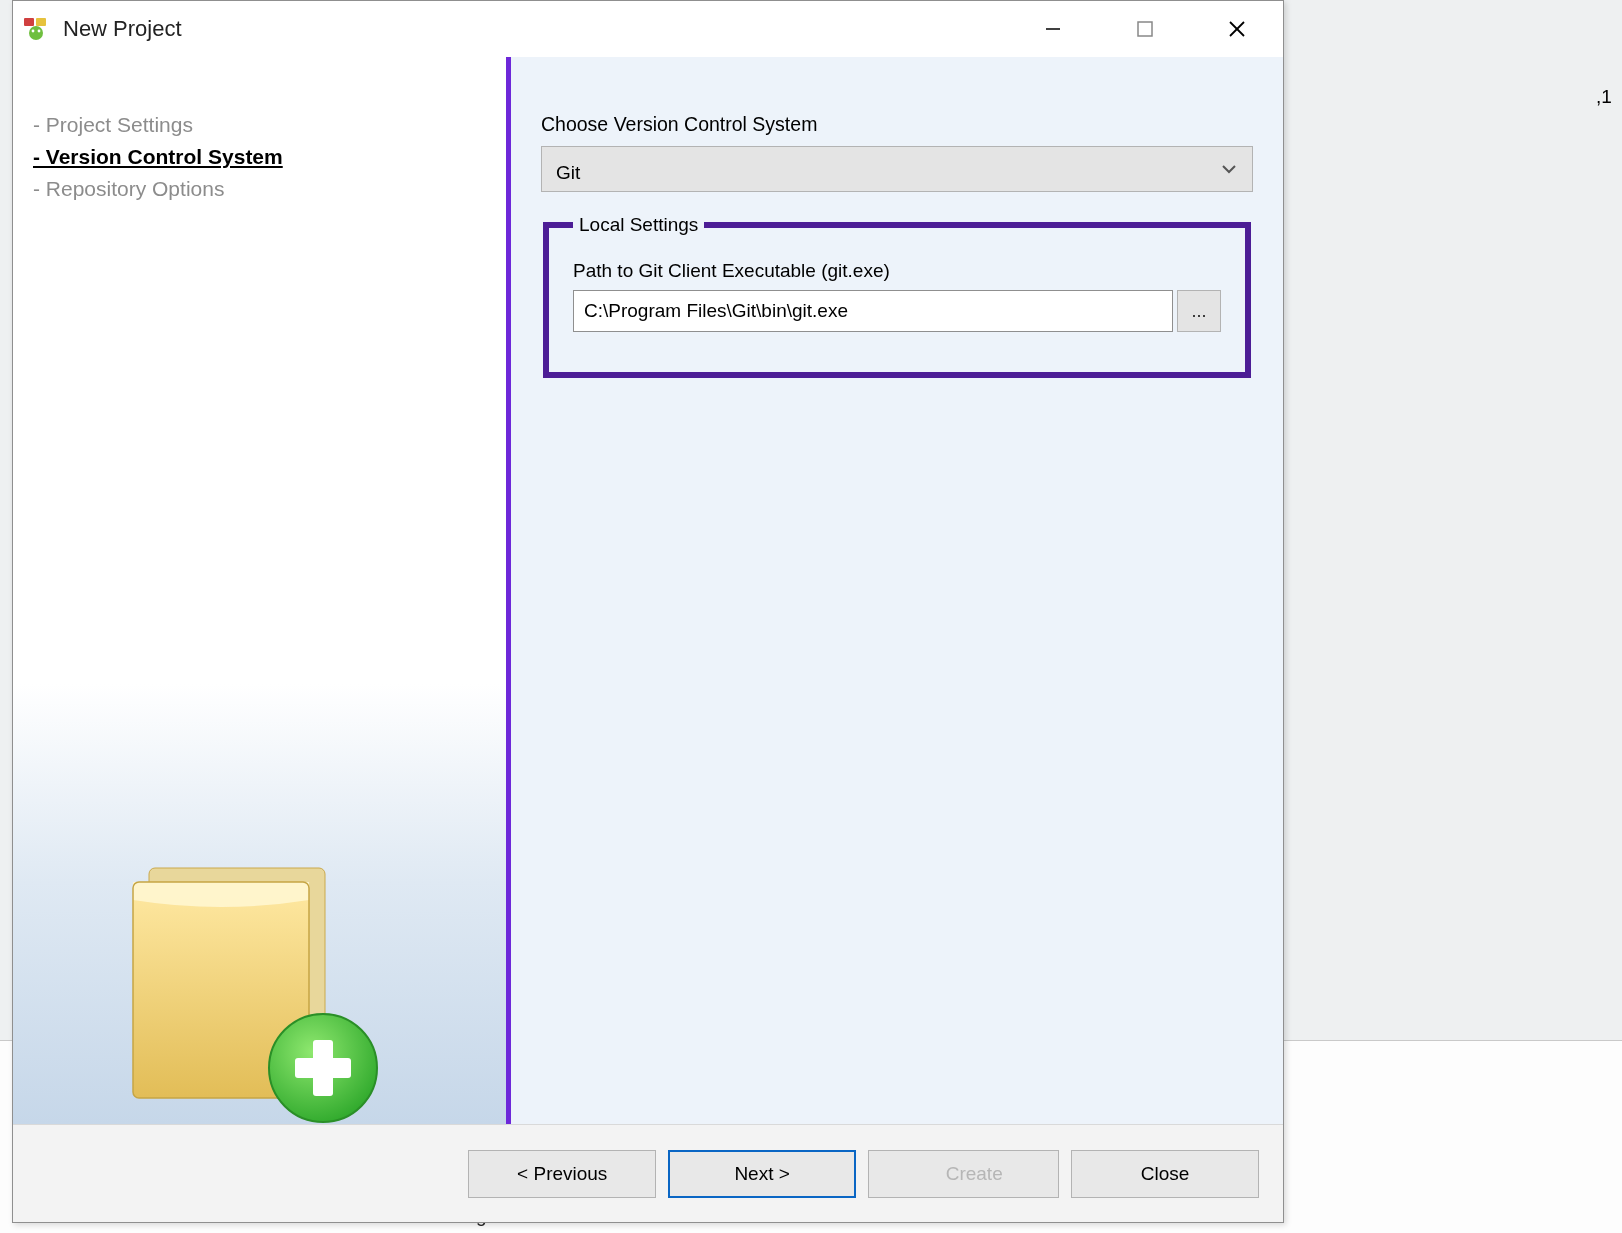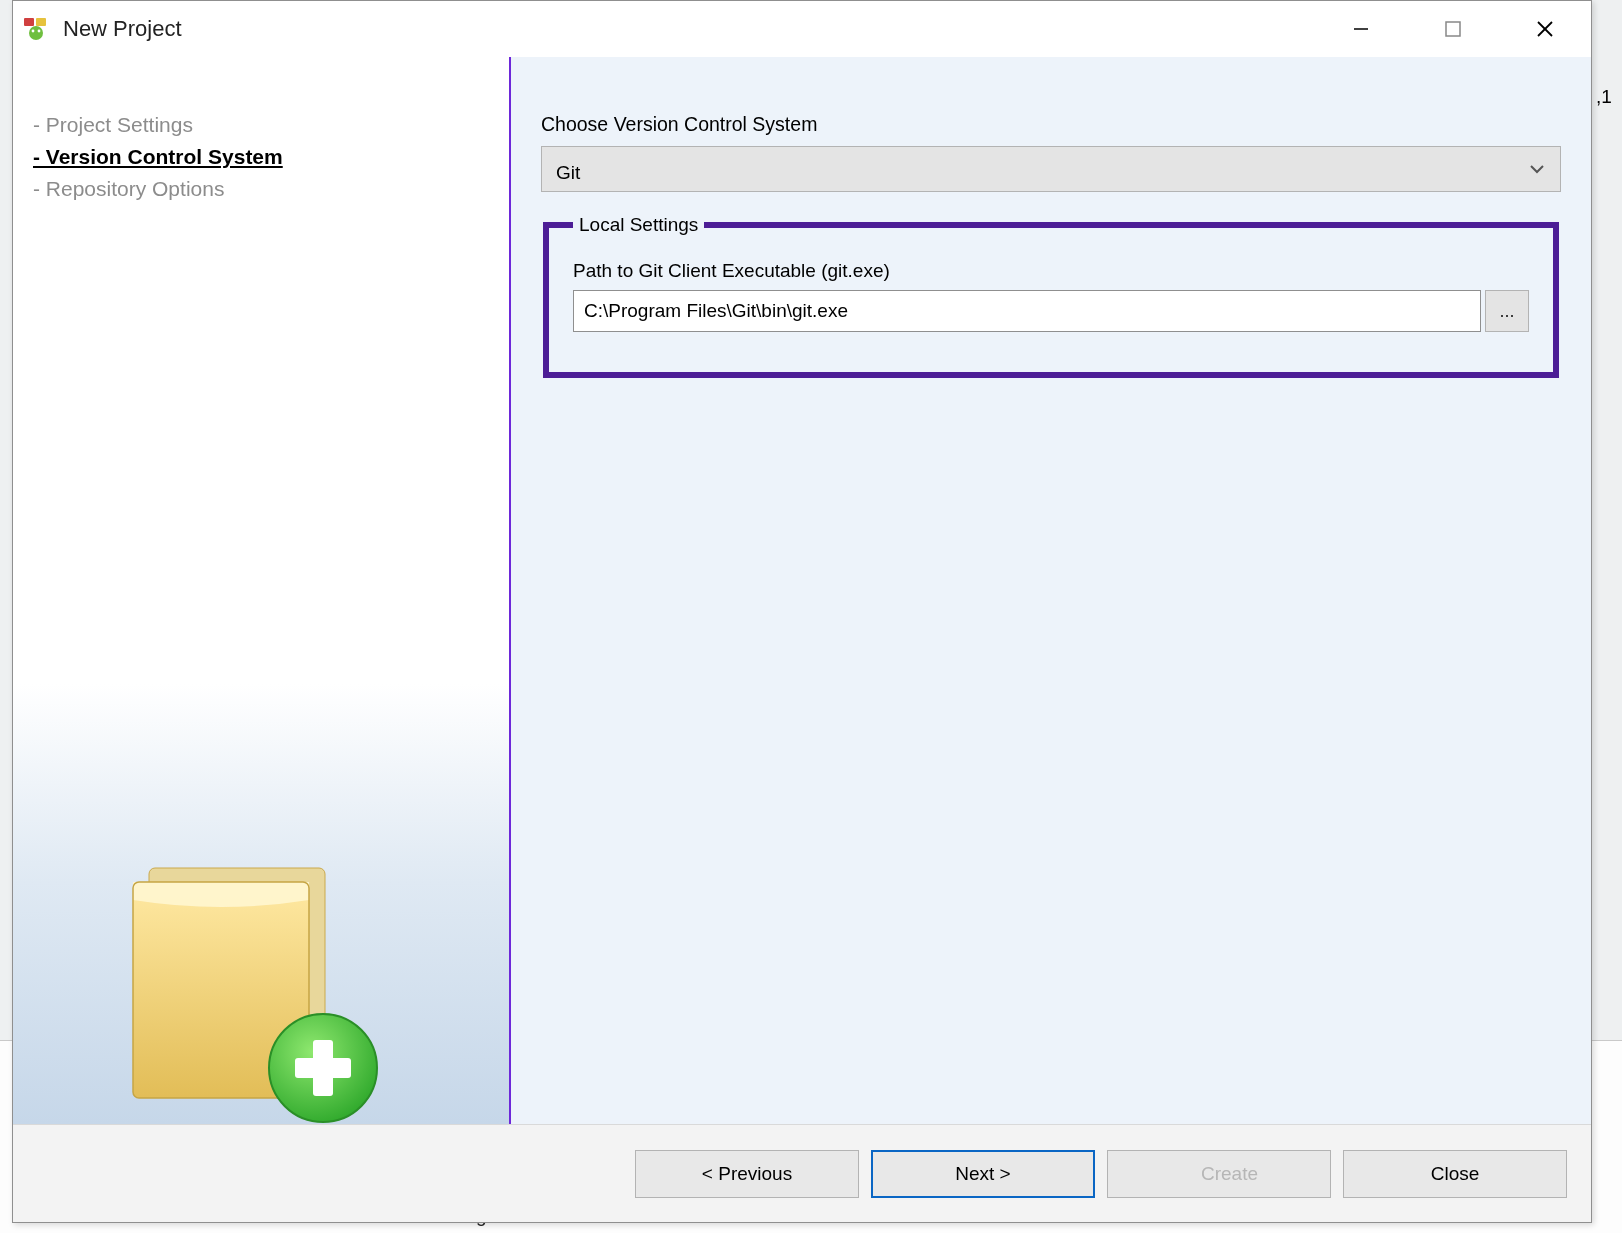--- a/index.html
+++ b/index.html
@@ -24,21 +24,21 @@
     position: absolute;
     top: 1205px;
     color: #222;
     font-size: 19px;
   }
 
   
   .dialog {
     position: absolute;
     left: 12px; top: 0;
-    width: 1580px; height: 1223px;
+    width: 1272px; height: 1223px;
     background: #ef4444;
     border: 1px solid #8f8f8f;
     box-shadow: 2px 2px 6px rgba(0,0,0,0.15);
   }
 
   .title-bar {
     display: flex;
     align-items: center;
     height: 56px;
     padding: 0 0 0 10px;
@@ -73,21 +73,21 @@
     position: absolute;
     top: 56px; left: 0; right: 0; bottom: 98px;
     display: flex;
   }
 
   
   .sidebar {
     width: 498px;
     position: relative;
     background: #ffffff;
-    border-right: 2px solid #6d28d9;
+    border-right: 5px solid #6d28d9;
   }
   .step-list {
     padding: 52px 0 0 20px;
   }
   .step {
     font-size: 21px;
     color: #8c8c8c;
     padding: 4px 0;
     cursor: pointer;
   }

